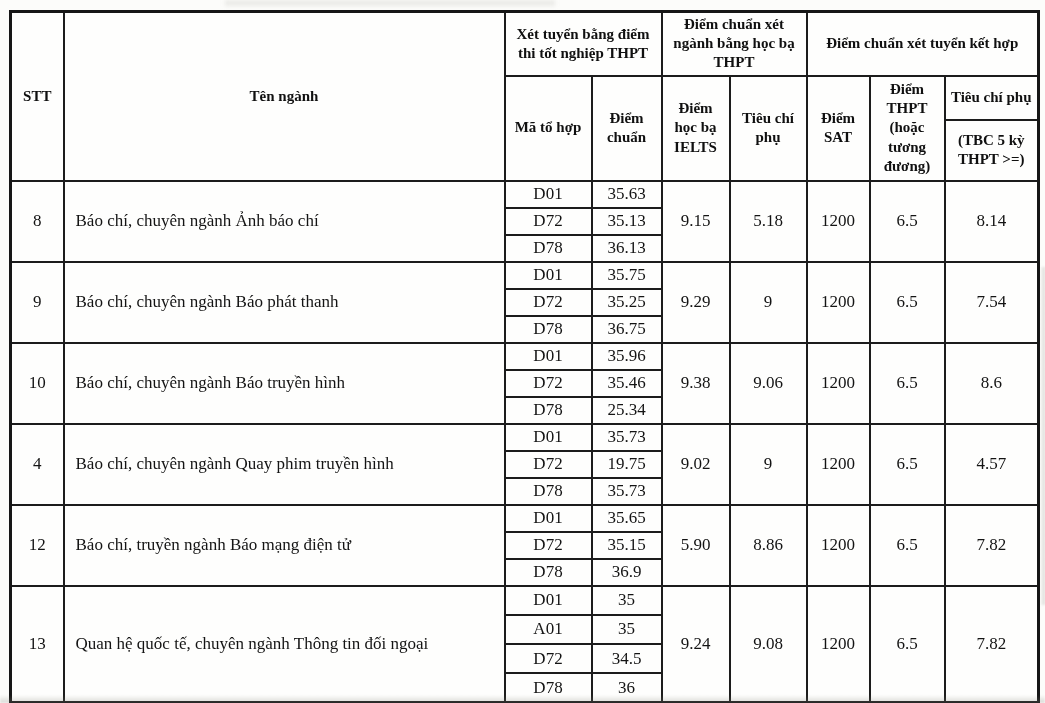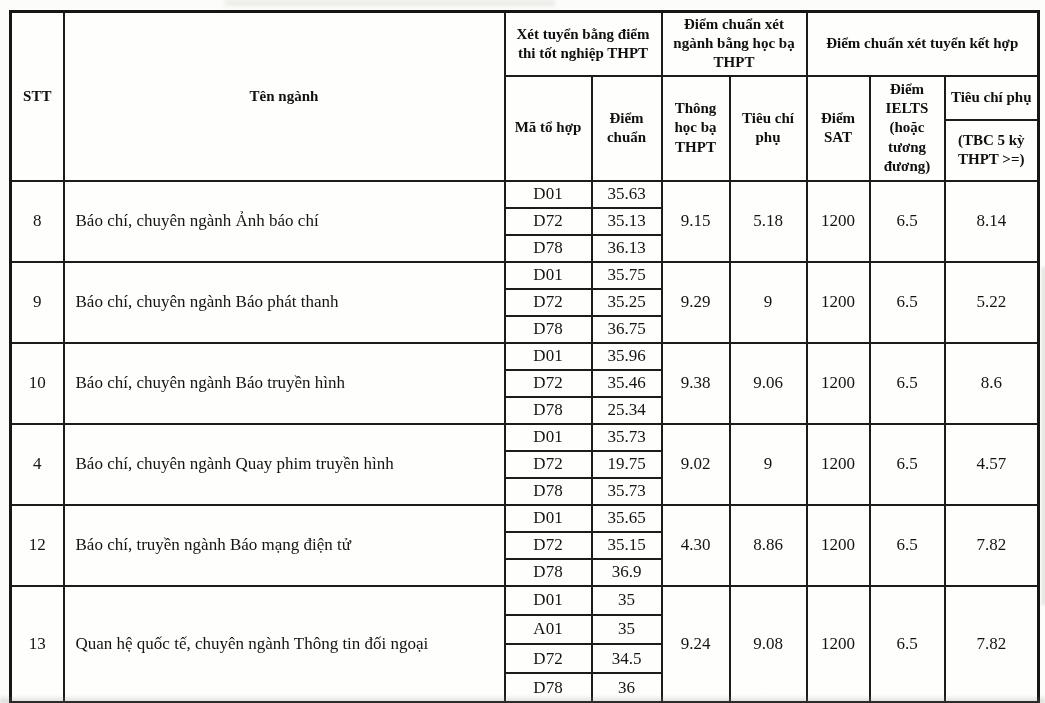--- a/index.html
+++ b/index.html
@@ -103,24 +103,24 @@
       <tr class="h-row-1">
         <th rowspan="3">STT</th>
         <th rowspan="3">Tên ngành</th>
         <th colspan="2">Xét tuyển bằng điểm thi tốt nghiệp THPT</th>
         <th colspan="2">Điểm chuẩn xét ngành bằng học bạ THPT</th>
         <th colspan="3">Điểm chuẩn xét tuyển kết hợp</th>
       </tr>
       <tr class="h-row-2">
         <th rowspan="2">Mã tổ hợp</th>
         <th rowspan="2">Điểm chuẩn</th>
-        <th rowspan="2">Thông học bạ THPT</th>
+        <th rowspan="2">Điểm học bạ IELTS</th>
         <th rowspan="2">Tiêu chí phụ</th>
         <th rowspan="2">Điểm SAT</th>
-        <th rowspan="2">Điểm IELTS (hoặc tương đương)</th>
+        <th rowspan="2">Điểm THPT (hoặc tương đương)</th>
         <th>Tiêu chí phụ</th>
       </tr>
       <tr class="h-row-3">
         <th>(TBC 5 kỳ THPT &gt;=)</th>
       </tr>
     </thead>
     <tbody>
         <tr class="group-start" style="height: 27px;">
           <td rowspan="3">8</td>
           <td rowspan="3" class="name">Báo chí, chuyên ngành Ảnh báo chí</td>
@@ -142,21 +142,21 @@
         </tr>
         <tr class="group-start" style="height: 27px;">
           <td rowspan="3">9</td>
           <td rowspan="3" class="name">Báo chí, chuyên ngành Báo phát thanh</td>
           <td>D01</td>
           <td>35.75</td>
           <td rowspan="3">9.29</td>
           <td rowspan="3">9</td>
           <td rowspan="3">1200</td>
           <td rowspan="3">6.5</td>
-          <td rowspan="3">5.22</td>
+          <td rowspan="3">7.54</td>
         </tr>
         <tr style="height: 27px;">
           <td>D72</td>
           <td>35.25</td>
         </tr>
         <tr style="height: 27px;">
           <td>D78</td>
           <td>36.75</td>
         </tr>
         <tr class="group-start" style="height: 27px;">
@@ -195,21 +195,21 @@
         </tr>
         <tr style="height: 27px;">
           <td>D78</td>
           <td>35.73</td>
         </tr>
         <tr class="group-start" style="height: 27px;">
           <td rowspan="3">12</td>
           <td rowspan="3" class="name">Báo chí, truyền ngành Báo mạng điện tử</td>
           <td>D01</td>
           <td>35.65</td>
-          <td rowspan="3">4.30</td>
+          <td rowspan="3">5.90</td>
           <td rowspan="3">8.86</td>
           <td rowspan="3">1200</td>
           <td rowspan="3">6.5</td>
           <td rowspan="3">7.82</td>
         </tr>
         <tr style="height: 27px;">
           <td>D72</td>
           <td>35.15</td>
         </tr>
         <tr style="height: 27px;">

